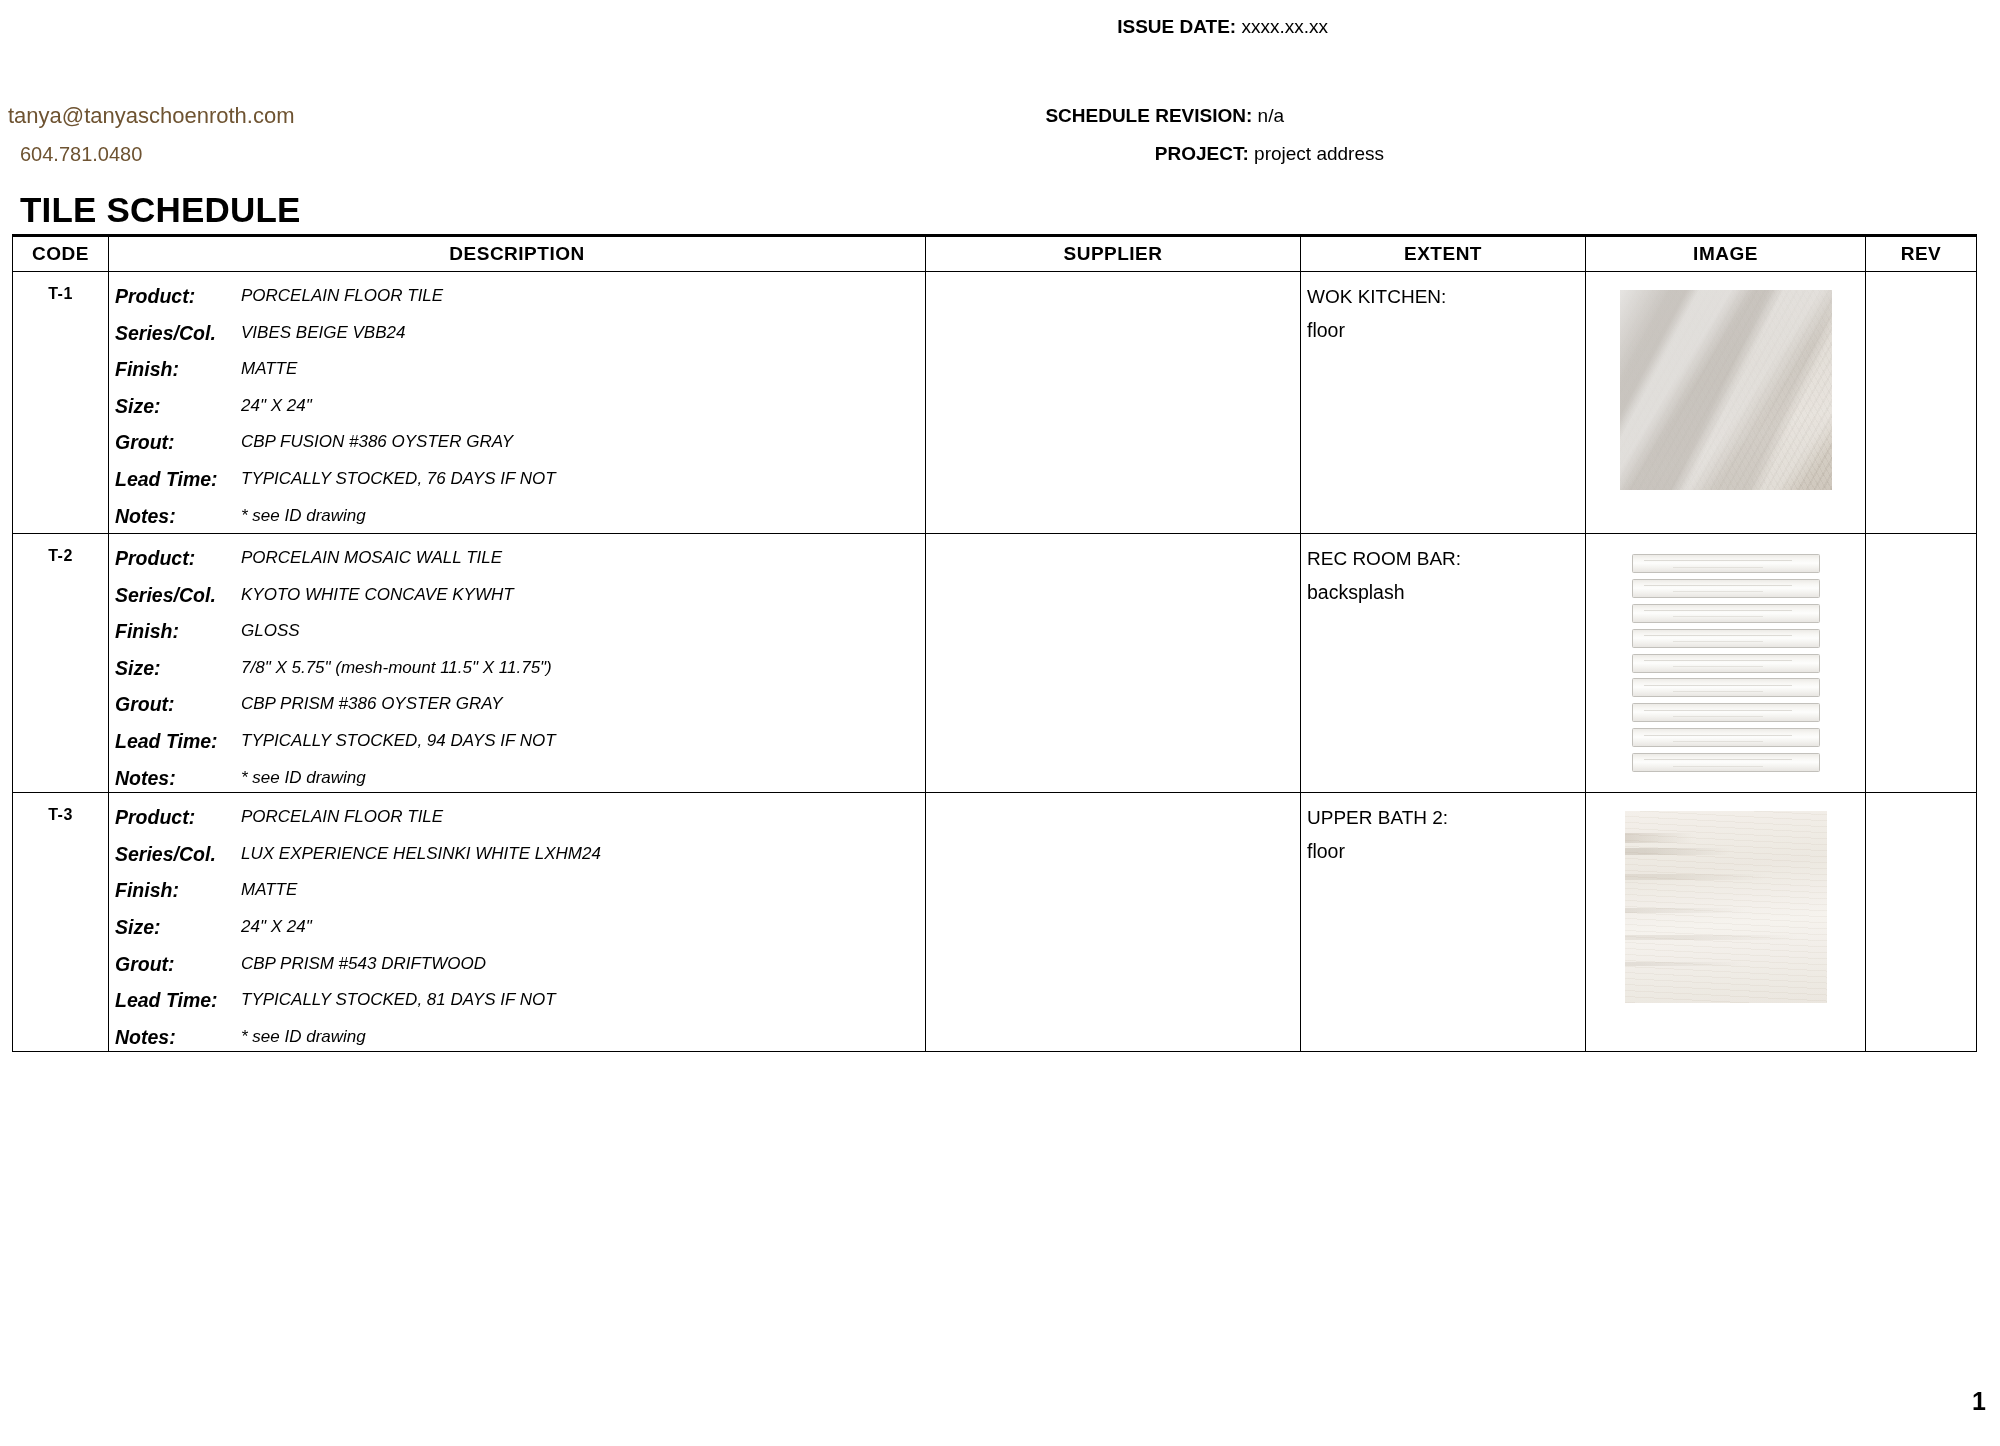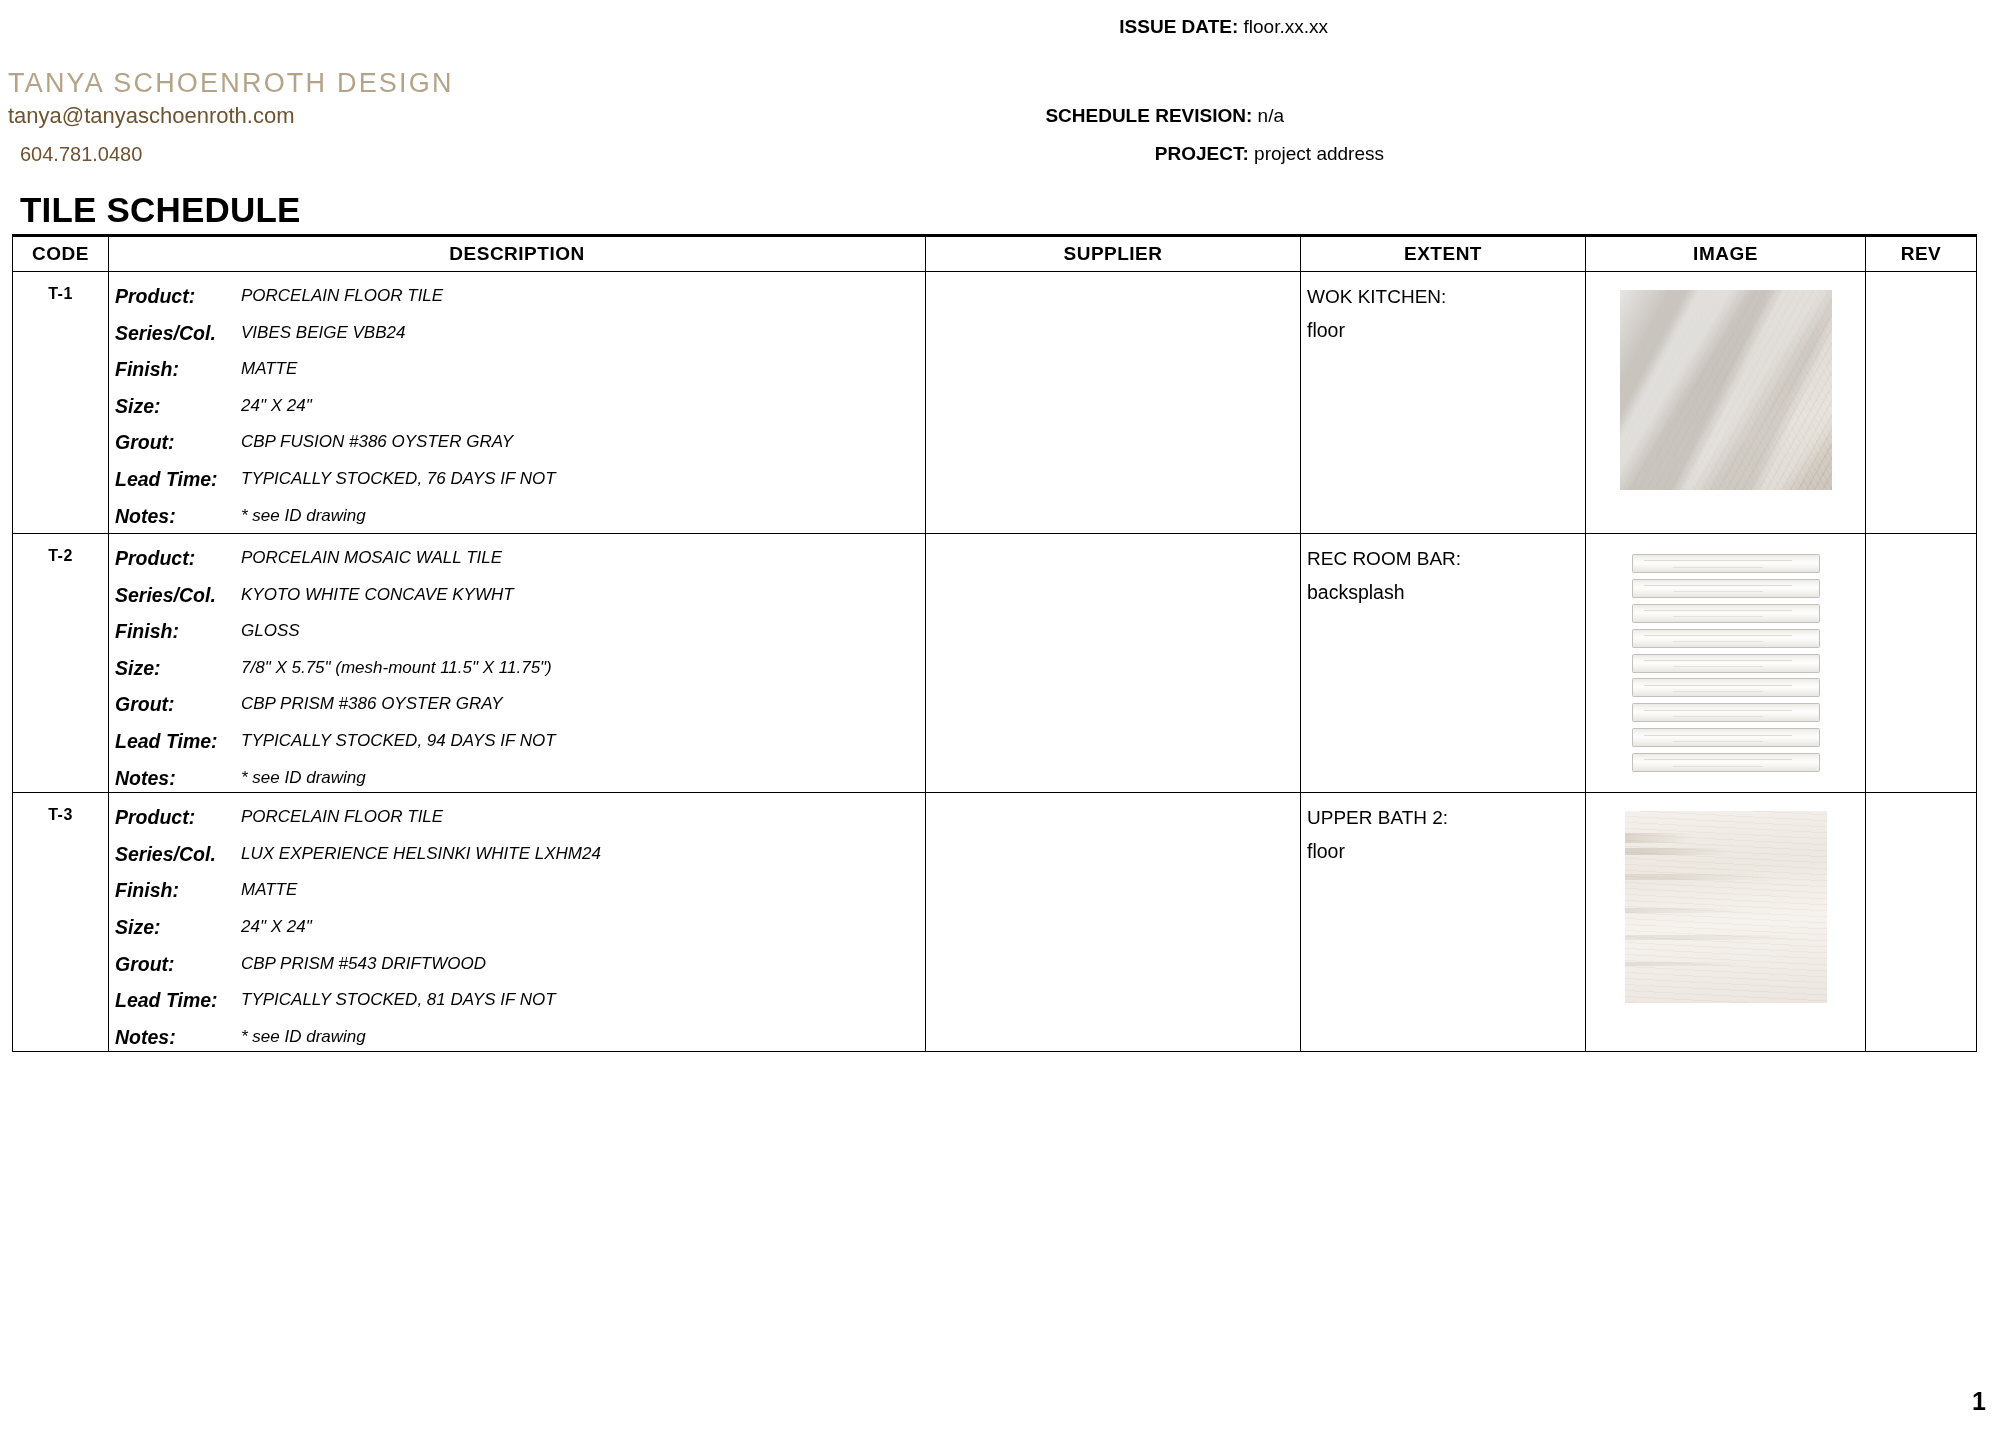--- a/index.html
+++ b/index.html
@@ -236,27 +236,26 @@
     right: 14px;
     bottom: 30px;
     font-size: 25px;
     font-weight: bold;
   }
 </style>
 </head>
 <body>
 
 <div class="header">
-  <div class="brand-name">TANYA SCHOENROTH DESIGN</div>
   <div class="brand-email">tanya@tanyaschoenroth.com</div>
   <div class="brand-phone">604.781.0480</div>
 
   <div class="meta-line meta-issue">
     <span class="lbl">ISSUE DATE:</span>
-    <span class="val">floor.xx.xx</span>
+    <span class="val">xxxx.xx.xx</span>
   </div>
   <div class="meta-line meta-revision">
     <span class="lbl">SCHEDULE REVISION:</span>
     <span class="val">n/a</span>
   </div>
   <div class="meta-line meta-project">
     <span class="lbl">PROJECT:</span>
     <span class="val">project address</span>
   </div>
 </div>

